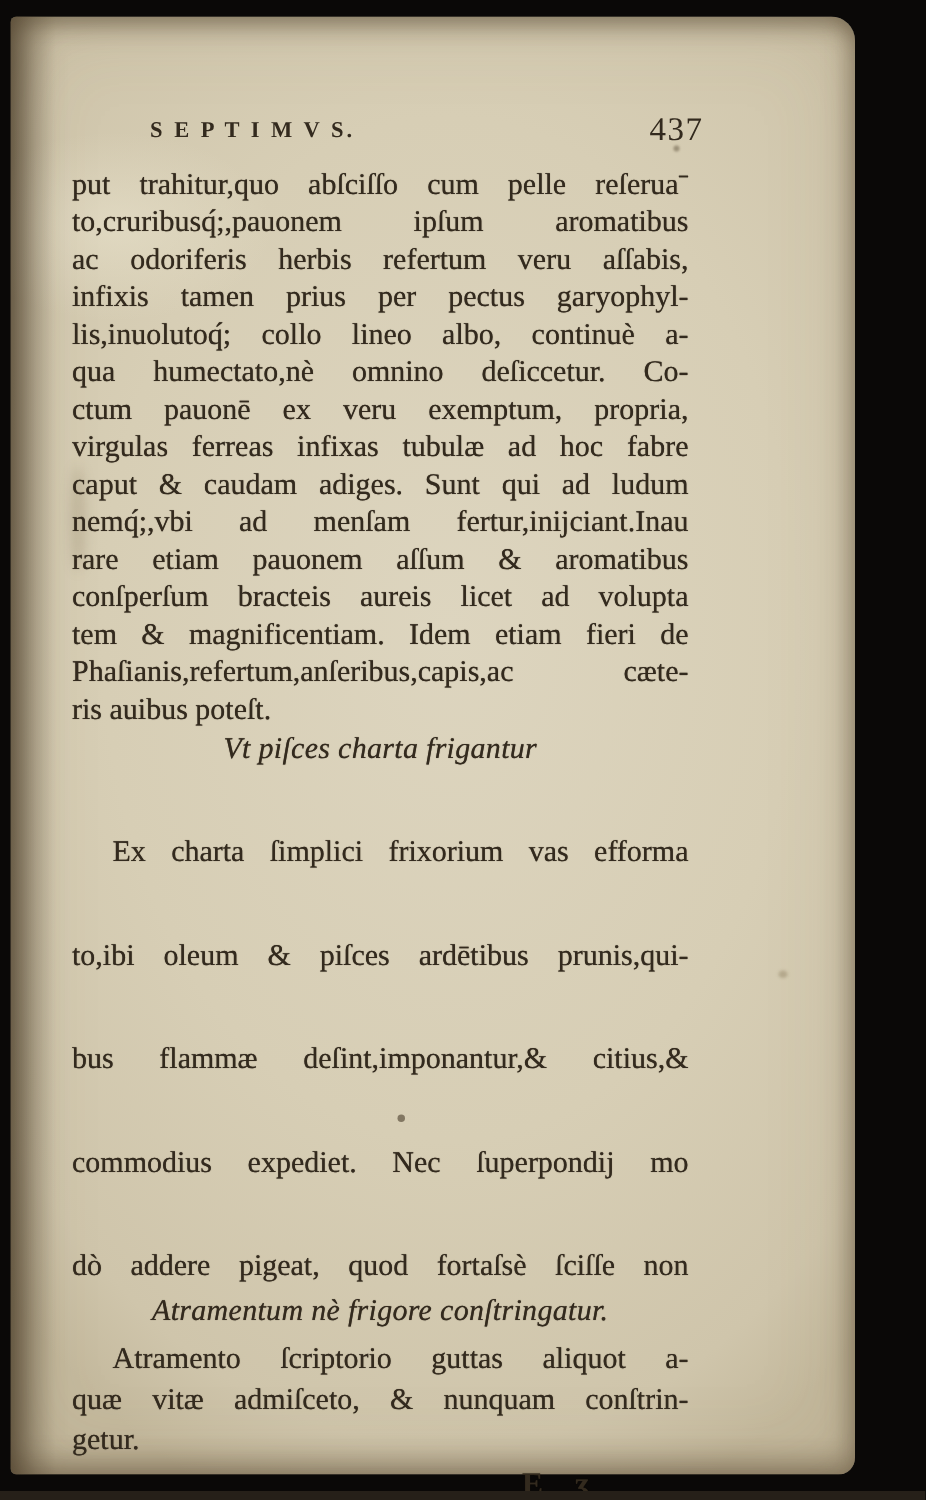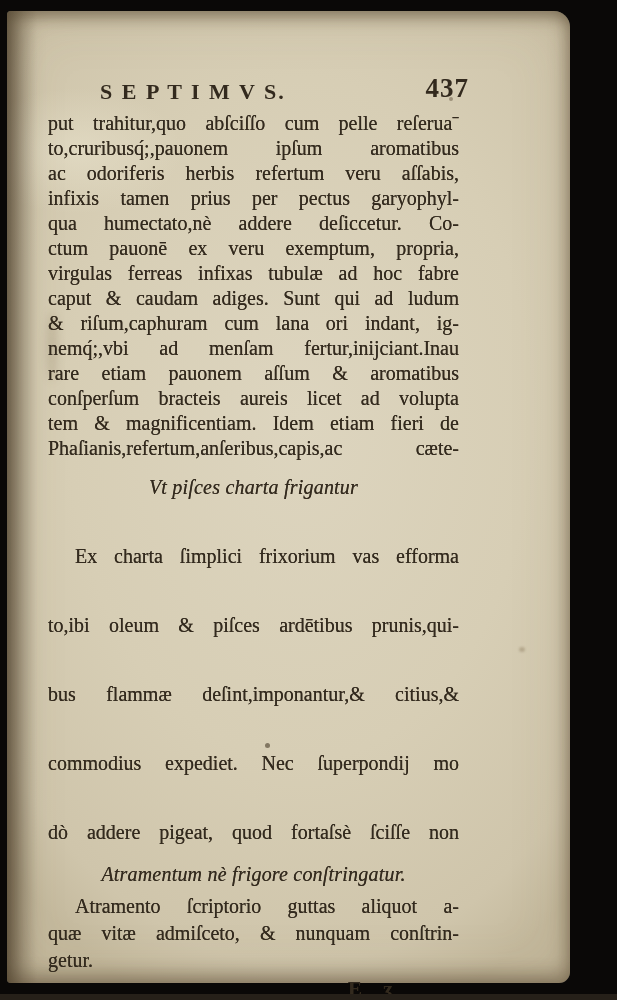--- a/index.html
+++ b/index.html
@@ -41,27 +41,27 @@
   .stain.s2{left:442px;top:86px;width:4px;height:4px;background:rgba(70,56,34,.40);filter:blur(.6px);}
   .stain.s3{left:512px;top:636px;width:6px;height:5px;background:rgba(110,92,60,.30);filter:blur(1px);}
   .stain.s4{left:40px;top:300px;width:10px;height:70px;background:rgba(100,84,55,.18);filter:blur(4px);}
 
   .header{
     position:absolute;left:25px;top:64px;width:437px;height:32px;
     color:var(--ink);
   }
   .running-title{
     position:absolute;left:68px;top:4px;
-    font-size:22px;letter-spacing:2px;font-weight:600;
+    font-size:15px;letter-spacing:2px;font-weight:600;
     white-space:pre;
     text-align:center;
   }
   .page-number{
     position:absolute;right:0px;top:-2px;
-    font-size:27px;font-weight:700;letter-spacing:1px;
+    font-size:22px;font-weight:400;letter-spacing:1px;
   }
 
   .textblock{
     position:absolute;left:41px;top:100px;width:411px;
     color:var(--ink);
     font-size:20px;
     text-shadow:0 0 .5px rgba(45,35,22,.85);
   }
   .line{
     line-height:25px;
@@ -72,22 +72,22 @@
   .p3 .line{line-height:27px;}
   .line.j{text-align-last:justify;}
   .line.indent{text-indent:27px;}
   .heading{
     font-style:italic;
     text-align:center;
     line-height:26px;
     font-size:20px;
     letter-spacing:.2px;
   }
-  .heading.h1{margin-top:13px;margin-bottom:9px;}
-  .heading.h2{margin-top:16px;margin-bottom:6px;}
+  .heading.h1{margin-top:0;margin-bottom:9px;}
+  .heading.h2{margin-top:4px;margin-bottom:6px;}
   .signature{
     margin-top:3px;
     padding-left:300px;
     font-size:21px;
     line-height:25px;
     word-spacing:16px;
     font-weight:600;
   }
 </style>
 </head>
@@ -104,30 +104,31 @@
     <span class="running-title">S E P T I M V S.</span>
     <span class="page-number">437</span>
   </div>
 
   <div class="textblock">
     <div class="p1">
       <div class="line j">put trahitur,quo abſciſſo cum pelle reſeruaˉ</div>
       <div class="line j">to,cruribusq́;,pauonem ipſum aromatibus</div>
       <div class="line j">ac odoriferis herbis refertum veru aſſabis,</div>
       <div class="line j">infixis tamen prius per pectus garyophyl-</div>
-      <div class="line j">qua humectato,nè addere deſiccetur. Co-</div>
+      <div class="line j">lis,inuolutoq́; collo lineo albo, continuè a-</div>
+      <div class="line j">qua humectato,nè omnino deſiccetur. Co-</div>
       <div class="line j">ctum pauonē ex veru exemptum, propria,</div>
       <div class="line j">virgulas ferreas infixas tubulæ ad hoc fabre</div>
       <div class="line j">caput &amp; caudam adiges. Sunt qui ad ludum</div>
-      <div class="line j">&amp; riſum,caphuram cum lana ori indant, ig-</div>
       <div class="line j">nemq́;,vbi ad menſam fertur,inijciant.Inau</div>
       <div class="line j">rare etiam pauonem aſſum &amp; aromatibus</div>
       <div class="line j">conſperſum bracteis aureis licet ad volupta</div>
       <div class="line j">tem &amp; magnificentiam. Idem etiam fieri de</div>
       <div class="line j">Phaſianis,refertum,anſeribus,capis,ac cæte-</div>
+      <div class="line">ris auibus poteſt.</div>
     </div>
 
     <div class="heading h1">Vt piſces charta frigantur</div>
 
     <div class="p2">
       <div class="line j indent">Ex charta ſimplici frixorium vas efforma</div>
       <div class="line j">to,ibi oleum &amp; piſces ardētibus prunis,qui-</div>
       <div class="line j">bus flammæ deſint,imponantur,&amp; citius,&amp;</div>
       <div class="line j">commodius expediet. Nec ſuperpondij mo</div>
       <div class="line j">dò addere pigeat, quod fortaſsè ſciſſe non</div>

